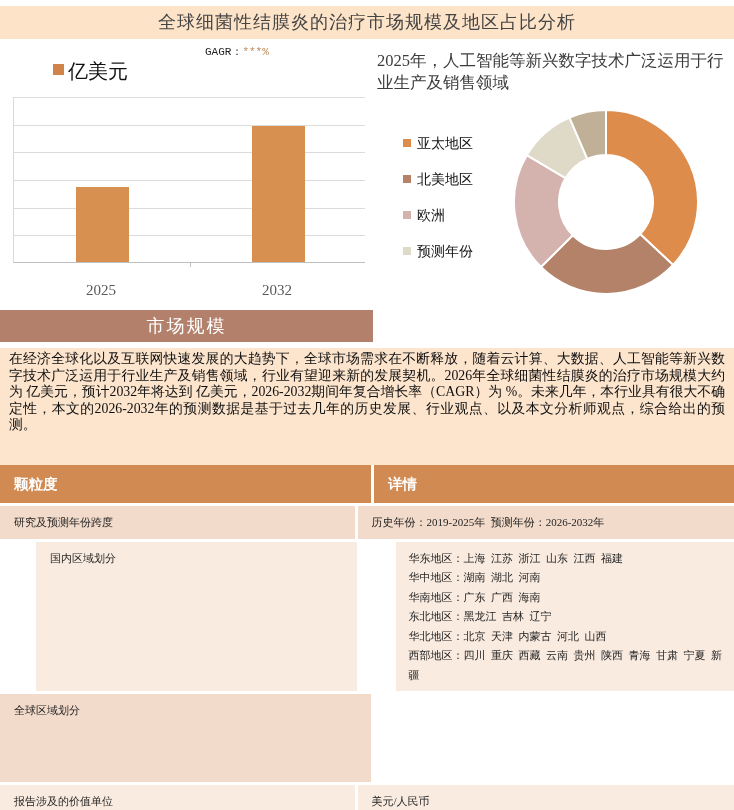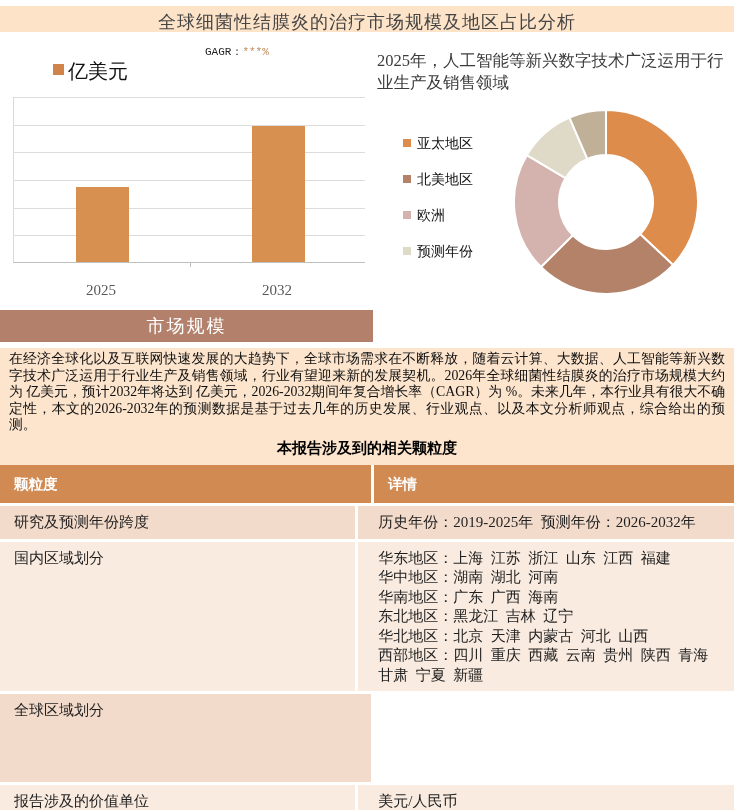--- a/index.html
+++ b/index.html
@@ -1,20 +1,20 @@
 <!DOCTYPE html>
 <html><head>
 <meta charset="utf-8">
 <style>
   * { margin:0; padding:0; box-sizing:border-box; }
   body { background:#fff; font-family:"Liberation Serif","DejaVu Serif",serif; }
   .page { position:relative; width:734px; height:810px; background:#fff; overflow:hidden; }
 
   
-  .title-bar { position:absolute; left:0; top:6px; width:734px; height:26px;
+  .title-bar { position:absolute; left:0; top:6px; width:734px; height:33px;
     background:#FDE4C9; color:#454545; font-size:18px; line-height:33px;
     text-align:center; letter-spacing:1px; }
 
   
   .bar-legend-sq { position:absolute; left:53px; top:64px; width:11px; height:11px; background:#D08449; }
   .bar-legend-label { position:absolute; left:68px; top:58px; font-size:20px; color:#111; }
   .cagr { position:absolute; left:205px; top:44px; font-size:11px; color:#222;
     font-family:"Liberation Mono","DejaVu Sans Mono",monospace; }
   .cagr .stars { color:#BE8756; }
   .bar-plot { position:absolute; left:13px; top:97px; width:352px; height:166px;
@@ -49,27 +49,27 @@
 
   
   .gtable { position:absolute; left:0; top:465px; width:734px; }
   .thead { display:flex; height:38px; background:#fff; margin-bottom:3px; }
   .th { background:#D08A52; color:#fff; font-weight:bold; font-size:14.5px;
     display:flex; align-items:center; padding-left:14px;
     font-family:"Liberation Sans","DejaVu Sans",sans-serif; }
   .th-left { width:371px; margin-right:3px; }
   .th-right { width:360px; }
   .trow { display:flex; margin-bottom:3px; }
-  .td { font-size:15px; line-height:19.5px; color:#1f1f1f; padding:7px 10px 6px 14px; }
+  .td { font-size:11px; line-height:19.5px; color:#1f1f1f; padding:7px 10px 6px 14px; }
   .td-label { width:371px; margin-right:3px; }
-  .td-detail { width:392px; padding-left:20px; white-space:pre-wrap; }
+  .td-detail { width:392px; padding-left:13px; white-space:pre-wrap; }
   .row-dark .td { background:#F3DBCB; }
   .row-light .td { background:#F9EBE0; }
   .trow:nth-child(2) .td { min-height:30px; }
-  .trow:nth-child(3) .td { min-height:138px; }
+  .trow:nth-child(3) .td { min-height:138px;margin-left:36px; }
   .trow:nth-child(4) .td { min-height:88px; }
   .trow:nth-child(5) .td { min-height:45px; }
 </style>
 </head>
 <body>
 
 <div class="page">
 
   <div class="title-bar">全球细菌性结膜炎的治疗市场规模及地区占比分析</div>
 
@@ -104,21 +104,20 @@
       <path d="M 161.07 156.98 A 92 92 0 0 1 28.95 159.05 L 60.77 127.23 A 47 47 0 0 0 128.26 126.17 Z" fill="#B38269" stroke="#ffffff" stroke-width="2"></path>
       <path d="M 28.95 159.05 A 92 92 0 0 1 14.81 47.17 L 53.55 70.08 A 47 47 0 0 0 60.77 127.23 Z" fill="#D4B3AE" stroke="#ffffff" stroke-width="2"></path>
       <path d="M 14.81 47.17 A 92 92 0 0 1 57.46 9.57 L 75.33 50.87 A 47 47 0 0 0 53.55 70.08 Z" fill="#DFD9C7" stroke="#ffffff" stroke-width="2"></path>
       <path d="M 57.46 9.57 A 92 92 0 0 1 94.00 2.00 L 94.00 47.00 A 47 47 0 0 0 75.33 50.87 Z" fill="#C0B097" stroke="#ffffff" stroke-width="2"></path>
     </svg>
 
   <div class="sec-left">市场规模</div>
 
   <div class="report-block">
     <p class="report-paragraph">在经济全球化以及互联网快速发展的大趋势下，全球市场需求在不断释放，随着云计算、大数据、人工智能等新兴数字技术广泛运用于行业生产及销售领域，行业有望迎来新的发展契机。2026年全球细菌性结膜炎的治疗市场规模大约为 亿美元，预计2032年将达到 亿美元，2026-2032期间年复合增长率（CAGR）为 %。未来几年，本行业具有很大不确定性，本文的2026-2032年的预测数据是基于过去几年的历史发展、行业观点、以及本文分析师观点，综合给出的预测。</p>
-    <h3 class="report-table-title">本报告涉及到的相关颗粒度</h3>
   </div>
 
   <div class="gtable" id="gTable">
     <div class="thead">
       <div class="th th-left">颗粒度</div>
       <div class="th th-right">详情</div>
     </div>
   <div class="trow row-dark">
         <div class="td td-label">研究及预测年份跨度</div>
         <div class="td td-detail">历史年份：2019-2025年  预测年份：2026-2032年</div>

